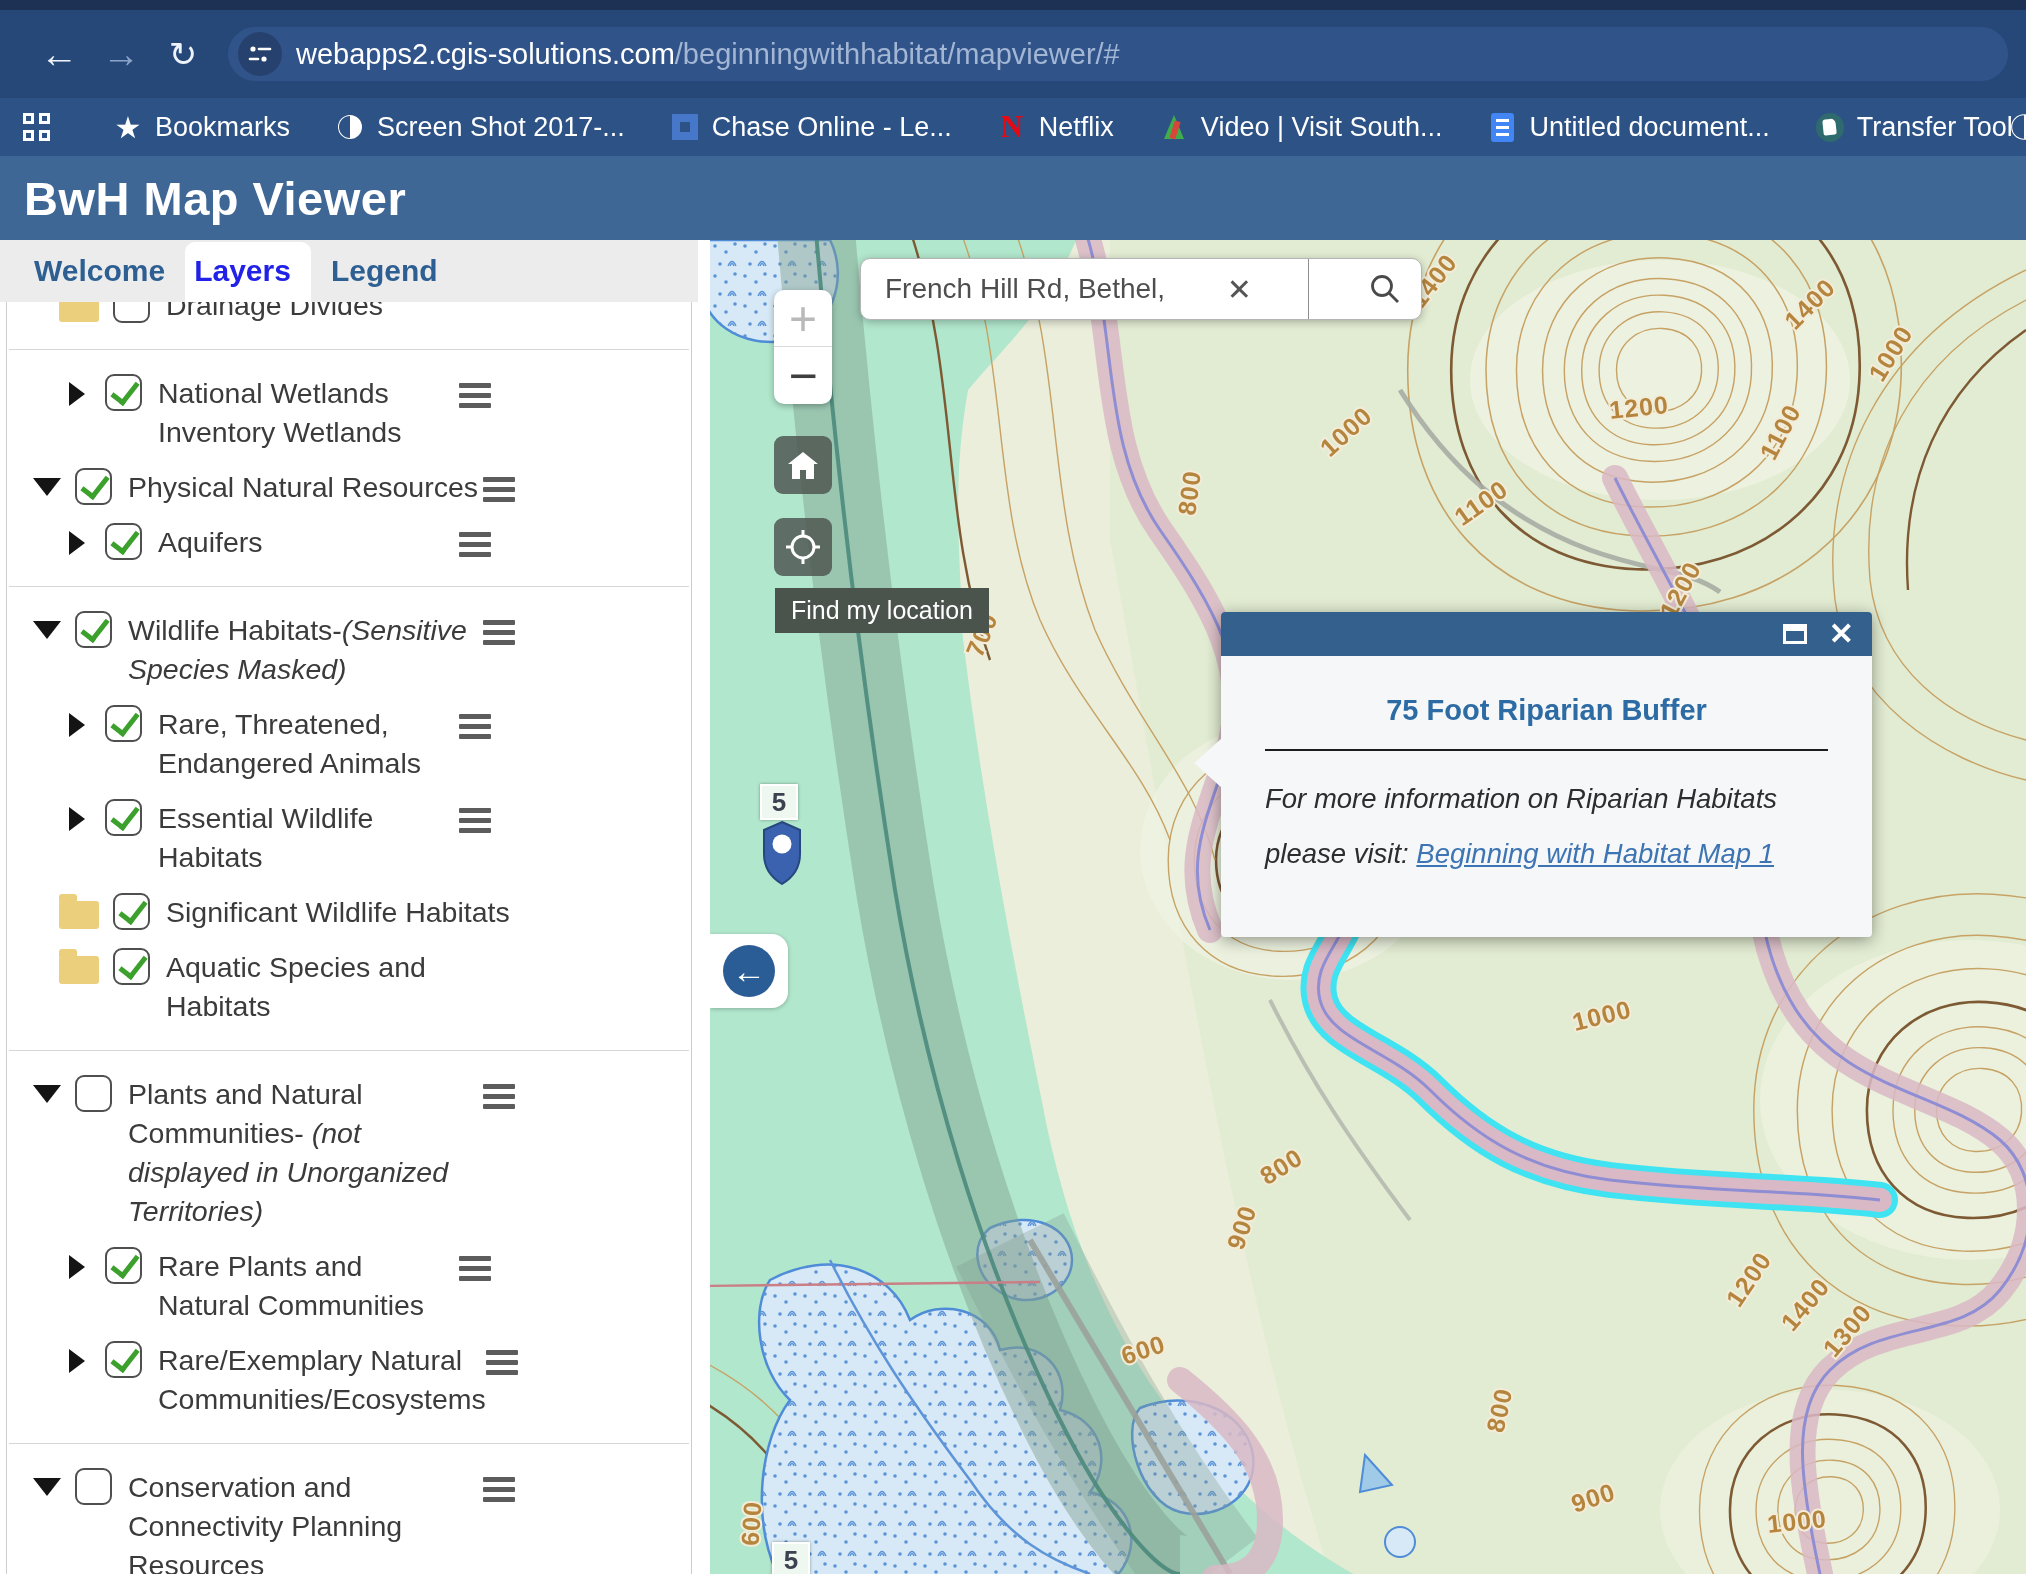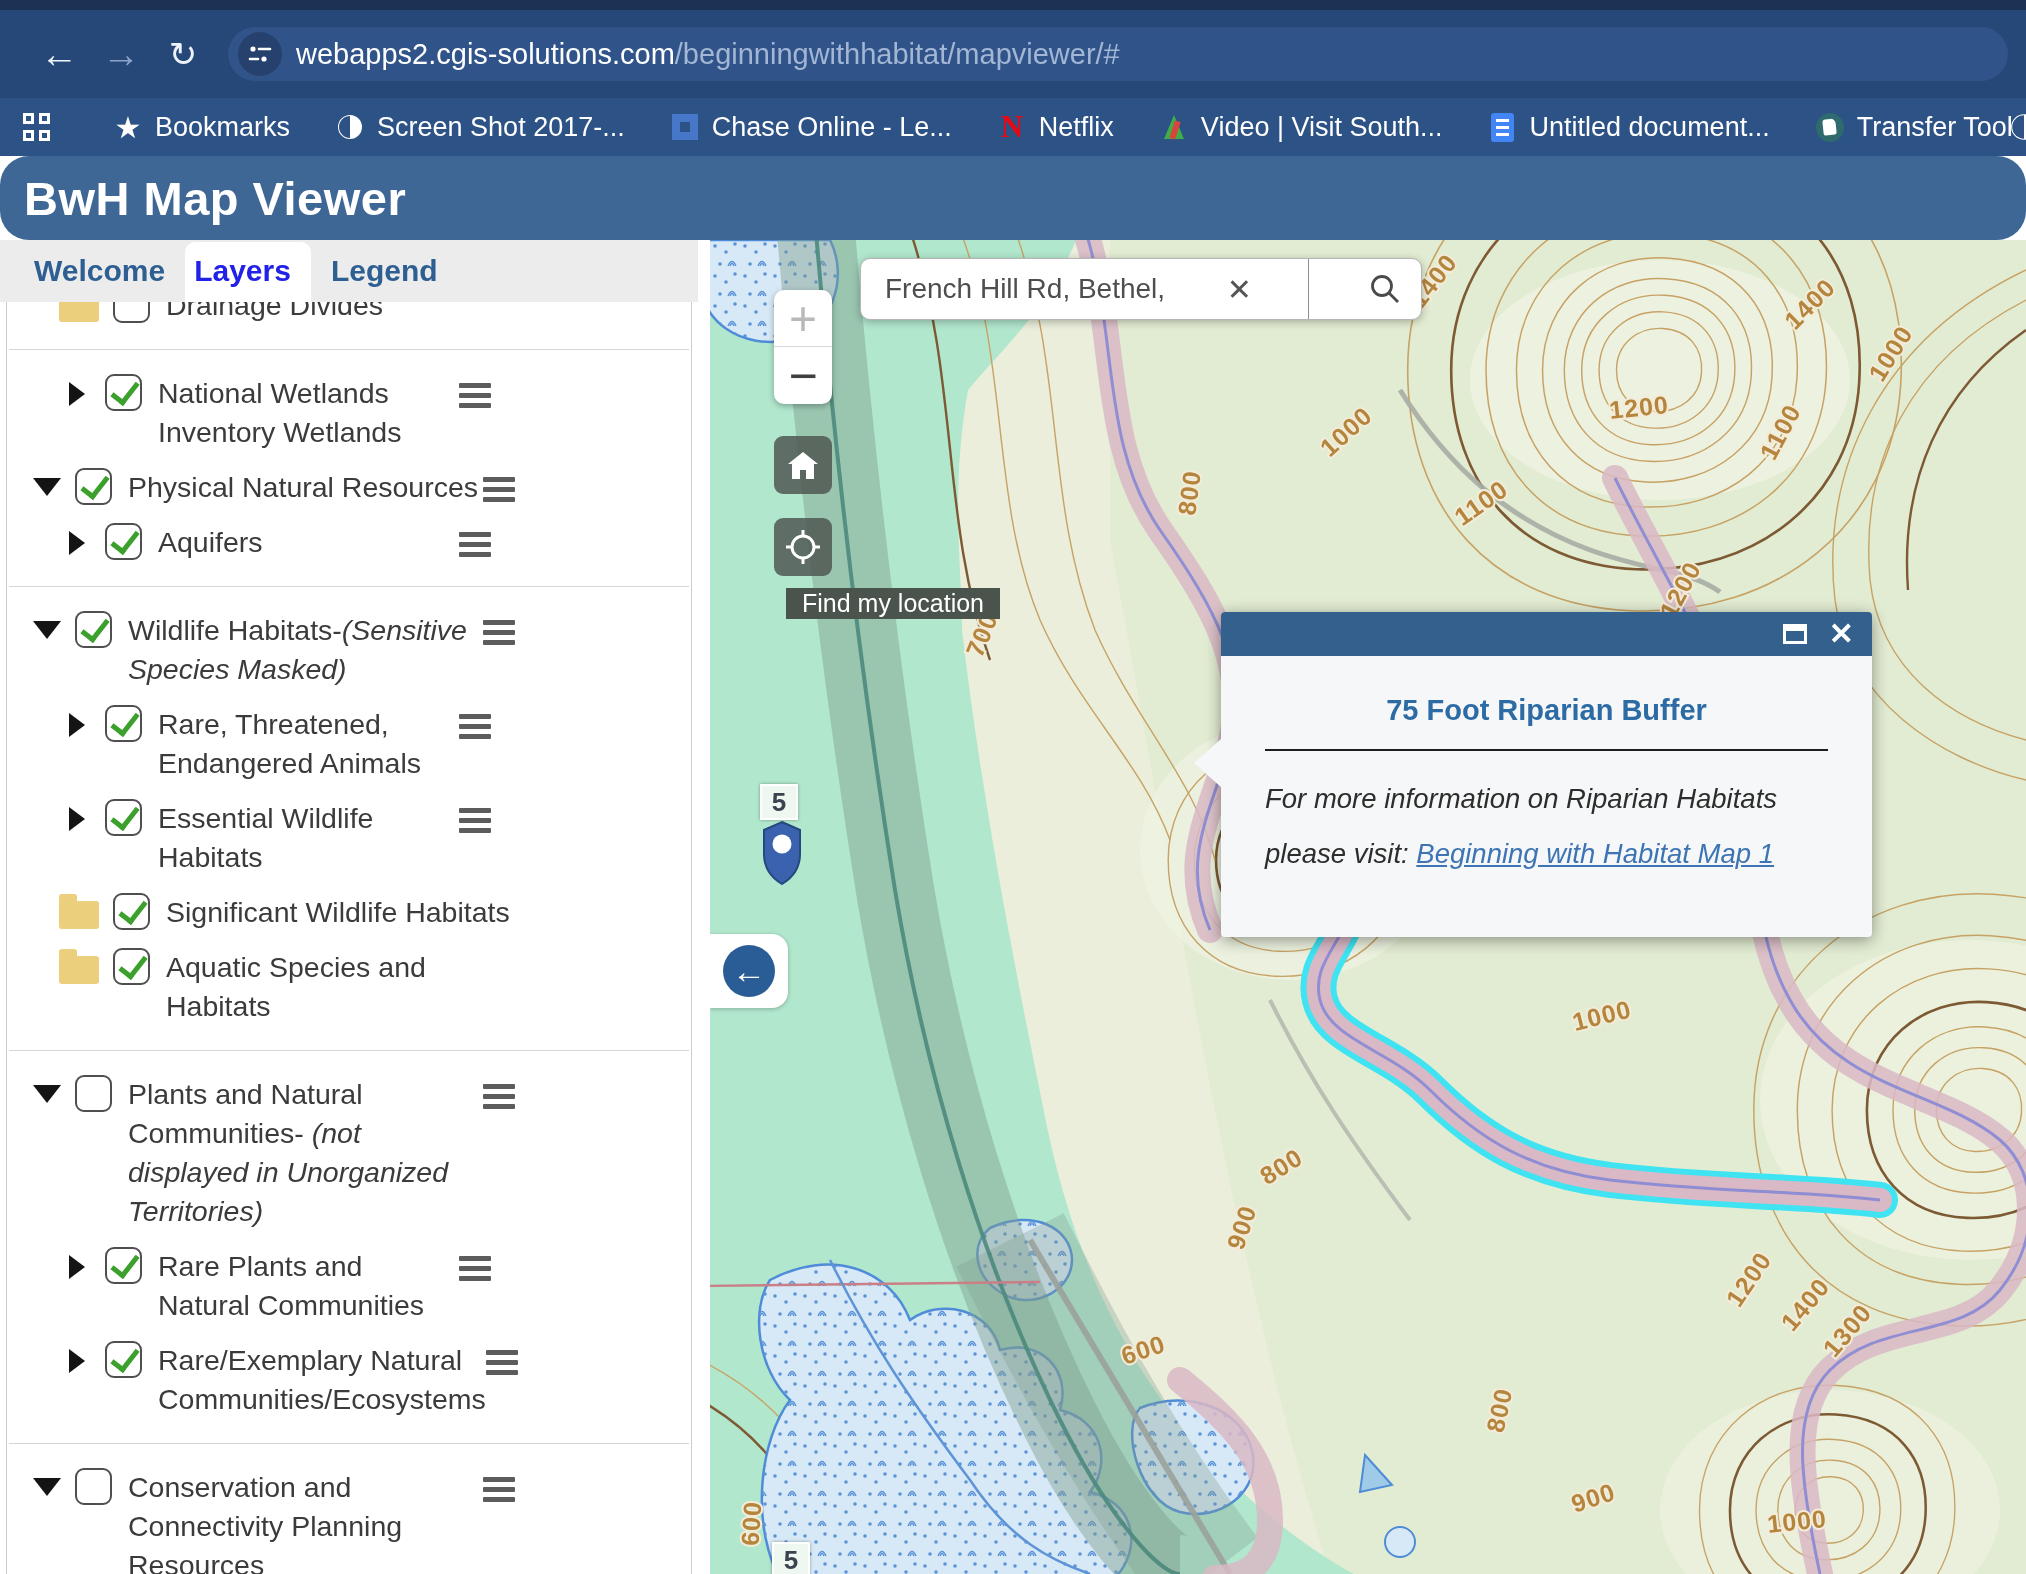--- a/index.html
+++ b/index.html
@@ -35,21 +35,21 @@
                border-bottom:24px solid #3fae4a; position:relative; }
   .video-ico::after { content:""; position:absolute; left:-2px; top:6px; width:6px; height:18px; background:#d8453a; transform:rotate(18deg);}
   .gdoc-ico { width:23px; height:29px; background:#4285f4; border-radius:3px; display:flex; flex-direction:column;
               justify-content:center; gap:4px; align-items:center; }
   .gdoc-ico i { width:13px; height:3px; background:#fff; display:block; }
   .maine-ico { width:29px; height:29px; border-radius:50%; background:#2f6a6e; display:flex; align-items:center; justify-content:center; }
   .maine-ico i { width:13px; height:16px; background:#fff; border-radius:3px 5px 2px 2px; display:block; transform:rotate(-6deg); }
   .globe-part { position:absolute; right:-13px; top:14px; }
 
   
-  .app-header { height:84px; background:#3e6795; display:flex; align-items:center; padding-left:24px;border-radius:29px; }
+  .app-header { height:84px; background:#3e6795; display:flex; align-items:center; padding-left:24px; }
   .app-header h1 { color:#fff; font-size:47px; font-weight:bold; letter-spacing:0.5px; }
 
   
   .content { display:flex; height:1334px; }
   .sidebar { width:698px; flex:none; background:#fff; display:flex; flex-direction:column; }
   .gap { width:12px; flex:none; background:#fff; }
 
   
   .tabbar { height:62px; background:#ececec; display:flex; align-items:flex-end; padding-left:14px; flex:none; }
   .tab { font-size:30px; font-weight:bold; color:#2e5f92; padding:12px 20px 14px; border-radius:10px 10px 0 0; }
@@ -91,22 +91,22 @@
   .zctl { position:absolute; left:64px; top:50px; width:58px; background:#fff; border-radius:10px;
           box-shadow:0 2px 6px rgba(0,0,0,.3); overflow:hidden; }
   .zbtn { height:57px; display:flex; align-items:center; justify-content:center; }
   .zin  { font-size:48px; color:#b9b9b9; border-bottom:1px solid #d9d9d9; }
   .zout { font-size:50px; color:#3f3f3f; }
 
   .sqbtn { position:absolute; left:64px; width:58px; height:58px; background:rgba(77,84,79,.83);
            border-radius:9px; display:flex; align-items:center; justify-content:center; }
   .home { top:196px; } .locate { top:278px; }
 
-  .tip { position:absolute; left:76px; top:348px; background:#4b534d; color:#fff; font-size:25px;
-         padding:1px 16px; white-space:nowrap; }
+  .tip { position:absolute; left:65px; top:348px; background:#4b534d; color:#fff; font-size:25px;
+         padding:8px 16px; white-space:nowrap; }
 
   .collapse { position:absolute; left:0; top:694px; width:78px; height:74px; background:#fff;
               border-radius:0 16px 16px 0; box-shadow:0 1px 4px rgba(0,0,0,.25);
               display:flex; align-items:center; justify-content:center; }
   .collapse .cir { width:52px; height:52px; border-radius:50%; background:#2a5c95; color:#fff;
                    display:flex; align-items:center; justify-content:center; font-size:34px; font-weight:bold; }
 
   .shield { position:absolute; width:38px; height:36px; background:#eef8f0; border:2px solid #fff;
             color:#3c4350; font-size:26px; font-weight:bold; display:flex; align-items:center;
             justify-content:center; box-shadow:0 0 3px rgba(0,0,0,.35); }

